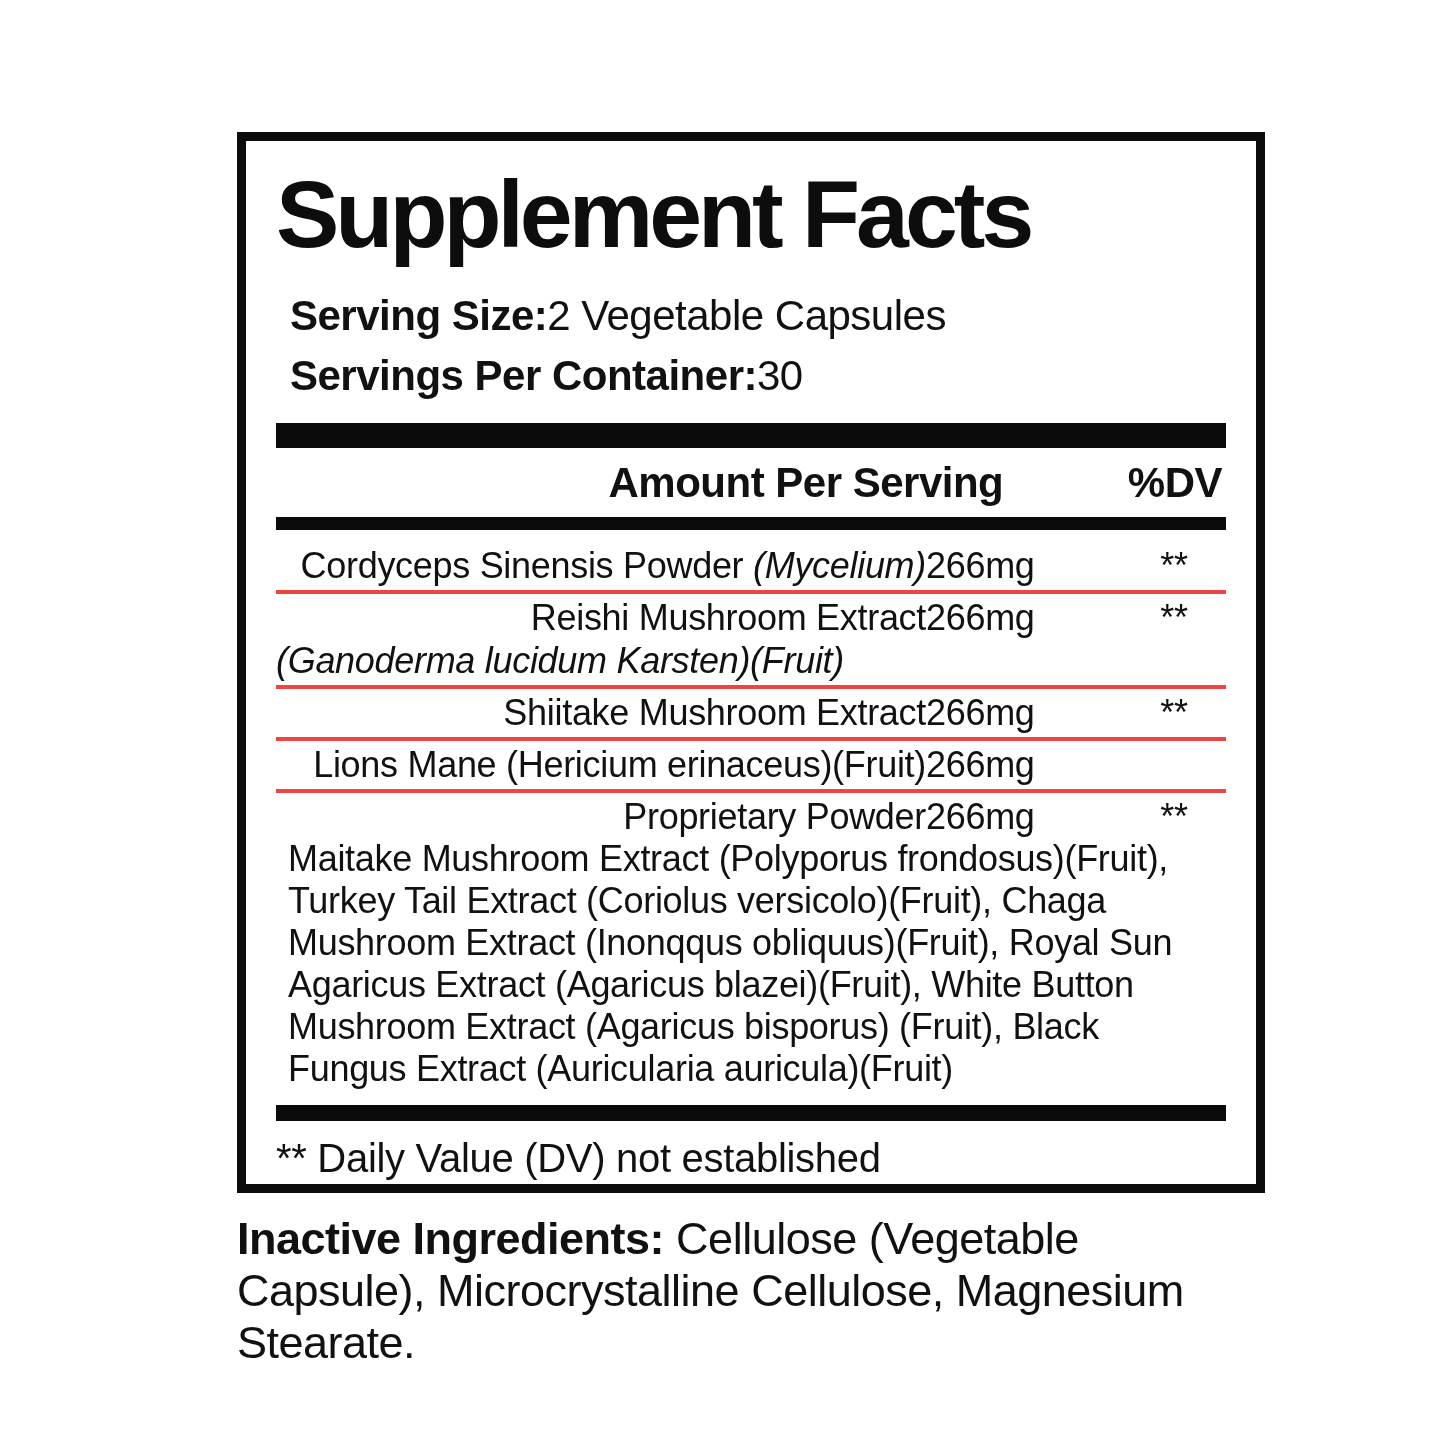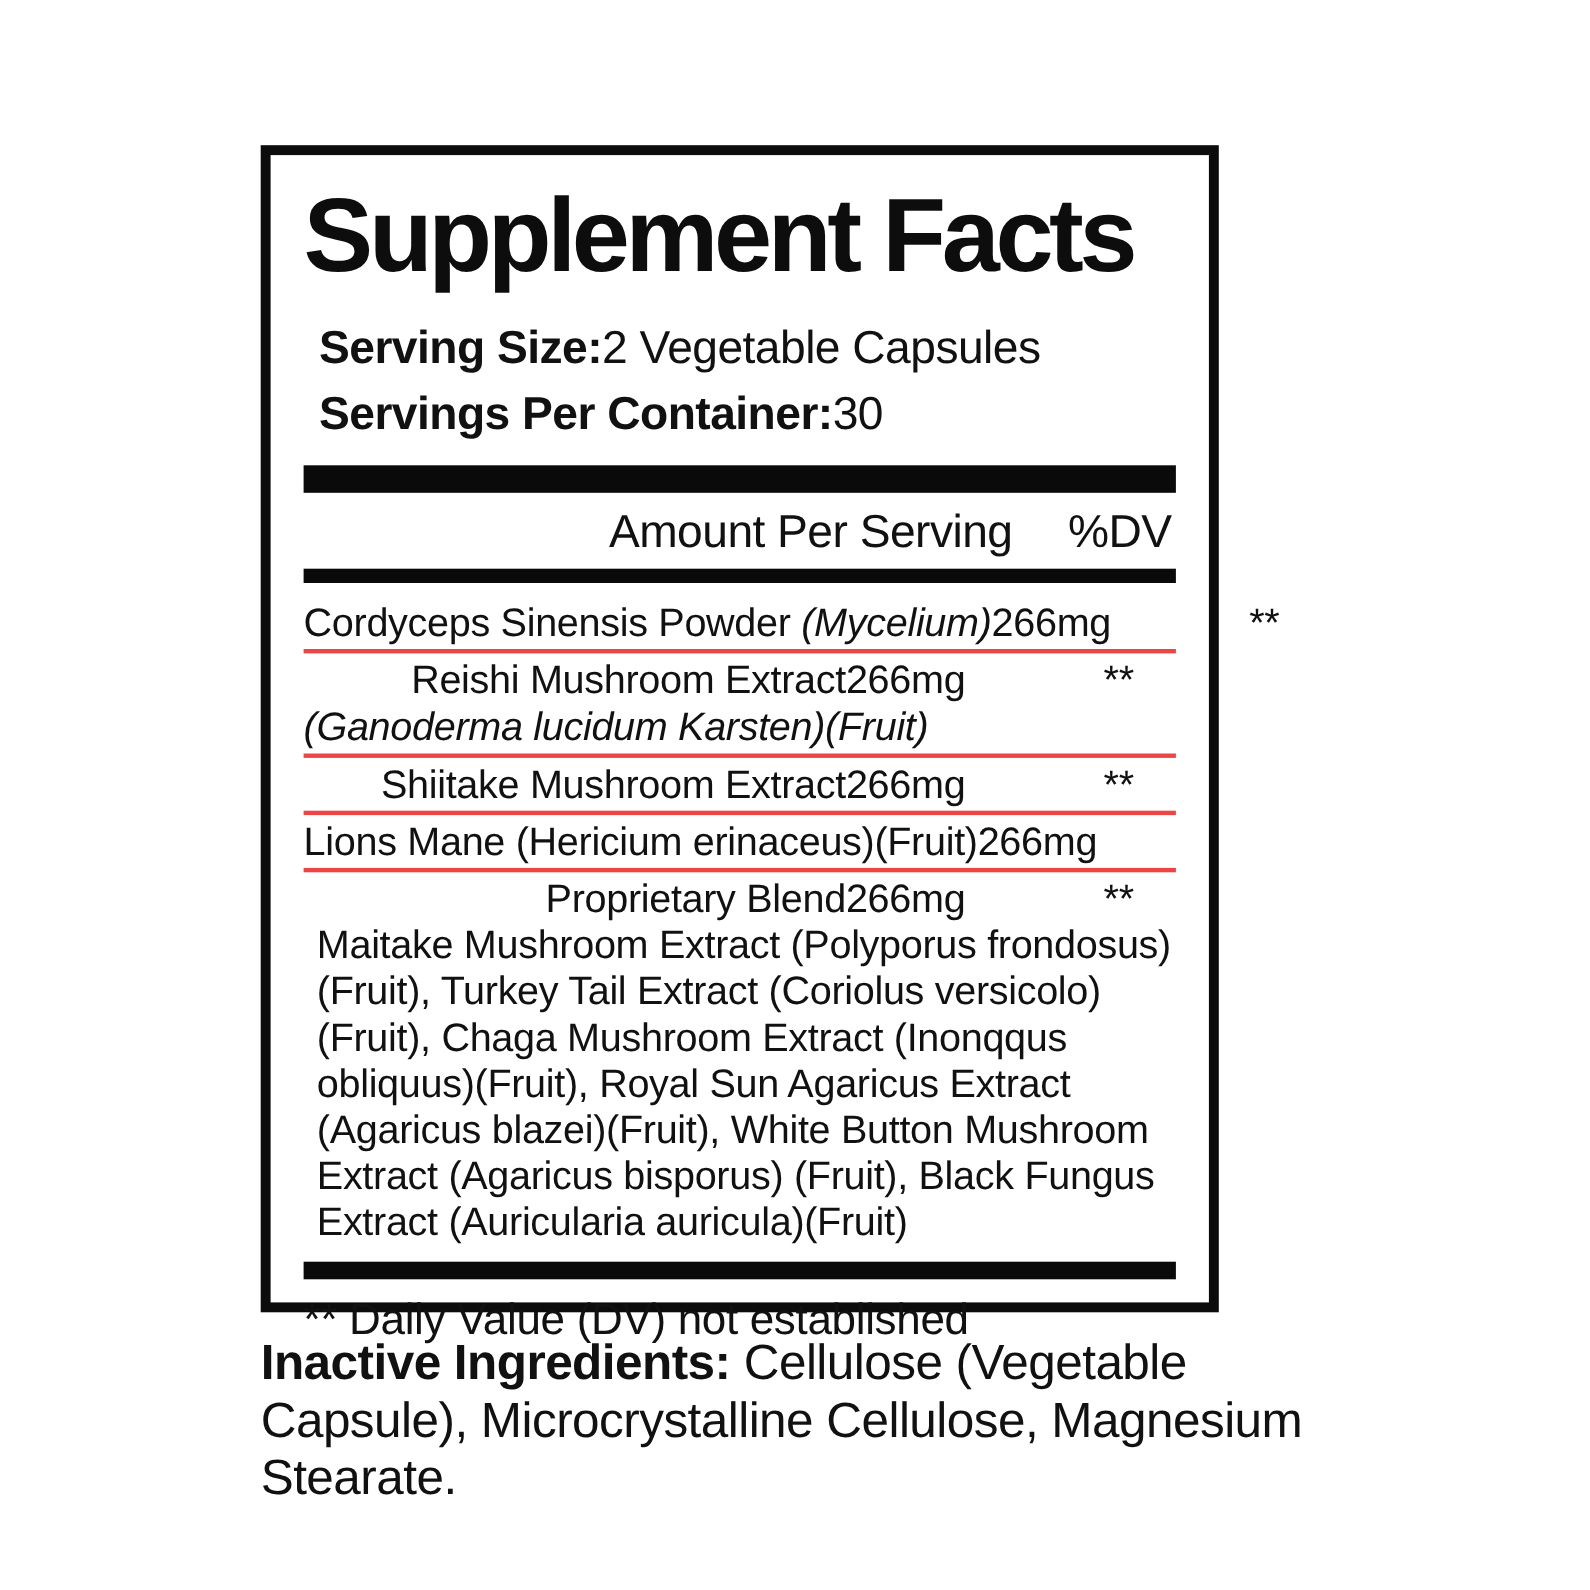--- a/index.html
+++ b/index.html
@@ -10,21 +10,21 @@
     position: relative;
   }
 
   .stage { position: absolute; inset: 0; background: #ffffff; }
 
   
   .facts-box {
     position: absolute;
     left: 237px;
     top: 132px;
-    width: 871px;
+    width: 1028px;
     height: 1061px;
     border: 9px solid #0c0c0c;
     background: #ffffff;
     padding: 26px 30px 0 30px;
   }
 
   .facts-title {
     font-size: 95px;
     font-weight: 700;
     letter-spacing: -4px;
@@ -49,21 +49,21 @@
   }
   .bar.thick { height: 25px; margin-top: 17px; }
   .bar.mid   { height: 13px; margin-top: 9px; }
   .bar.bottom{ height: 16px; margin-top: 12px; }
 
   .thead {
     display: flex;
     align-items: baseline;
     margin-top: 10px;
     font-size: 42px;
-    font-weight: 400;
+    font-weight: 700;
     line-height: 50px;
     letter-spacing: -0.5px;
     text-align: right;
   }
   .thead .amount-head { margin-left: 35%; }
   .thead .dv-head { margin-left: auto; margin-right: 4px; }
 
   .rows { padding-top: 12px; font-size: 36px; line-height: 43px; letter-spacing: -0.3px; }
 
   .row { padding: 2px 0 3px 0; }
@@ -155,21 +155,21 @@
       <div class="row">
         <div class="row-main">
           <span class="name">Lions Mane (Hericium erinaceus)(Fruit)</span>
           <span class="amount">266mg</span>
           <span class="dv"></span>
         </div>
       </div>
 
       <div class="row">
         <div class="row-main">
-          <span class="name">Proprietary Blend</span>
+          <span class="name">Proprietary Powder</span>
           <span class="amount">266mg</span>
           <span class="dv">**</span>
         </div>
         <div class="blend-desc">Maitake Mushroom Extract (Polyporus frondosus)(Fruit), Turkey Tail Extract (Coriolus versicolo)(Fruit), Chaga Mushroom Extract (Inonqqus obliquus)(Fruit), Royal Sun Agaricus Extract (Agaricus blazei)(Fruit), White Button Mushroom Extract (Agaricus bisporus) (Fruit), Black Fungus Extract (Auricularia auricula)(Fruit)</div>
       </div>
 
     </div>
 
     <div class="bar bottom"></div>
 

